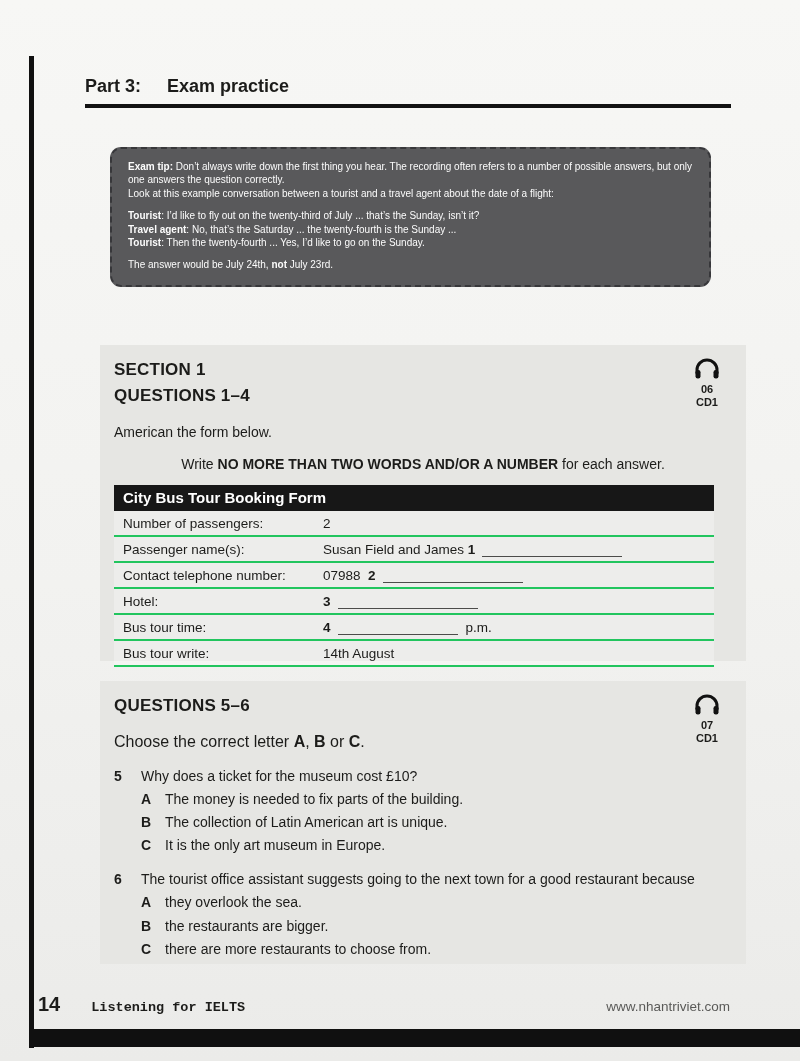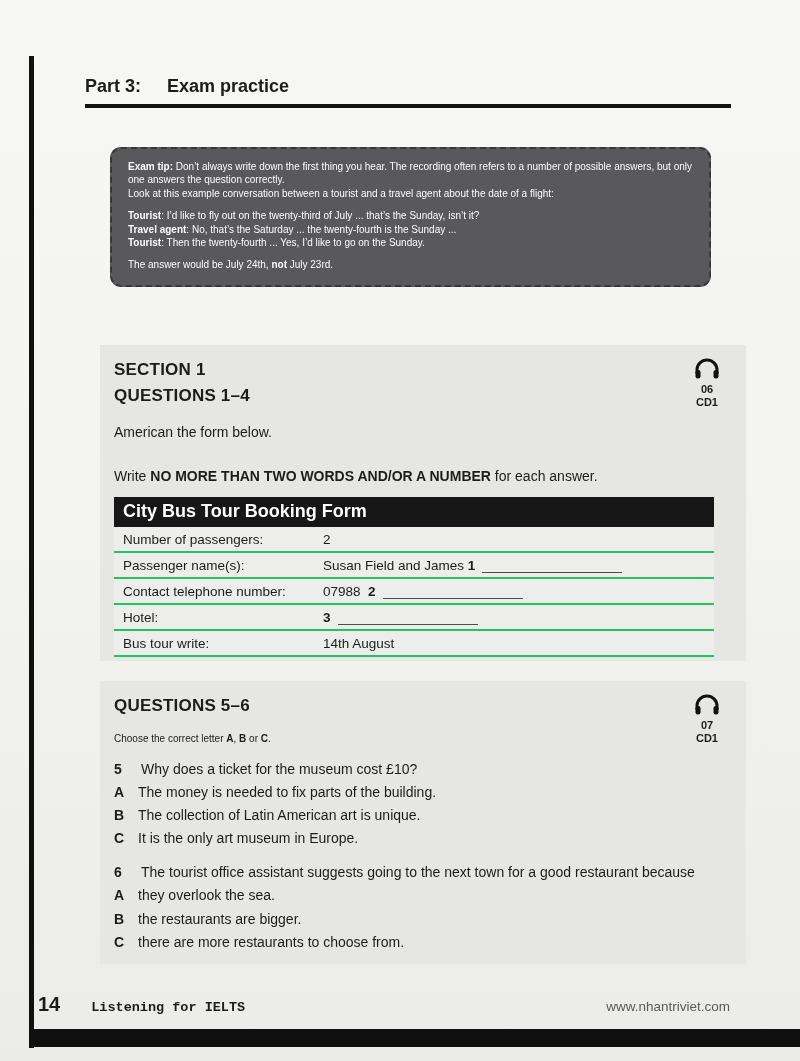--- a/index.html
+++ b/index.html
@@ -31,40 +31,40 @@
   .gray-block { position:absolute; left:100px; width:646px; background:#e6e6e3; padding:12px 14px; }
   .section1 { top:345px; height:316px; }
   .q56 { top:681px; height:283px; }
   .block-title { font-size:17px; font-weight:bold; line-height:1.5; letter-spacing:.2px; }
 
   .audio { position:absolute; top:13px; right:16px; width:46px; text-align:center; line-height:1.15; }
   .audio .num, .audio .cd { font-size:11px; font-weight:bold; }
 
   .instr { font-size:14px; margin-top:16px; }
   .instr b { font-weight:bold; }
-  .instr2 { margin-top:28px; }
+  .instr2 { margin-top:16px;text-align:center; }
 
   
   .form { margin-top:13px; width:600px; font-size:13.5px; }
-  .form-title { background:#171717; color:#ffffff; font-weight:bold; font-size:18px; padding:4px 9px 5px; }
+  .form-title { background:#171717; color:#ffffff; font-weight:bold; font-size:15px; padding:4px 9px 5px; }
   .form-row { display:flex; align-items:flex-end; padding:5px 9px 4px; border-bottom:2px solid #22c55e;
     background:rgba(255,255,255,0.28); }
   .f-label { width:200px; flex:none; }
   .f-value { flex:1; display:flex; align-items:flex-end; }
   .f-qnum { font-weight:bold; margin-right:7px; }
   .blank { display:inline-block; width:140px; border-bottom:1px solid #4c4c4a; height:12px; }
   .blank.w120 { width:120px; }
   .f-suffix { margin-left:8px; }
 
   
-  .instr-choose { font-size:10px; margin-top:14px; }
+  .instr-choose { font-size:16px; margin-top:14px; }
   .instr-choose b { font-weight:bold; }
   .question { margin-top:16px; font-size:14px; line-height:1.3; }
   .q-num { display:inline-block; width:27px; font-weight:bold; }
-  .opt { margin-top:5px; }
+  .opt { margin-left:27px; margin-top:5px; }
   .opt-letter { display:inline-block; width:24px; font-weight:bold; }
 
   
   .footer { position:absolute; left:38px; top:993px; width:692px; display:flex; align-items:baseline; }
   .page-num { font-size:20px; font-weight:bold; }
   .book-title { font-size:13.5px; font-weight:bold; margin-left:31px;font-family:Liberation Mono, monospace; }
   .website { margin-left:auto; font-size:13.5px; color:#5a5a58; }
 </style>
 </head>
 <body>
@@ -124,20 +124,28 @@
           </span>
       </div>
       <div class="form-row">
         <span class="f-label" data-bind="section1.form.rows.3.label">Hotel:</span>
         <span class="f-value">
             <span class="f-qnum" data-bind="section1.form.rows.3.qnum">3</span>
             <span class="blank"></span>
           </span>
       </div>
       <div class="form-row">
+        <span class="f-label" data-bind="section1.form.rows.4.label">Bus tour time:</span>
+        <span class="f-value">
+            <span class="f-qnum" data-bind="section1.form.rows.4.qnum">4</span>
+            <span class="blank w120"></span>
+            <span class="f-suffix" data-bind="section1.form.rows.4.suffix">p.m.</span>
+          </span>
+      </div>
+      <div class="form-row">
         <span class="f-label" data-bind="section1.form.rows.5.label">Bus tour write:</span>
         <span class="f-value">
             <span class="f-text" data-bind="section1.form.rows.5.value">14th August</span>
           </span>
       </div>
     </div>
   </section>
 
   <section class="gray-block q56">
     <div class="block-title" data-bind="questions56.title">QUESTIONS 5–6</div>

